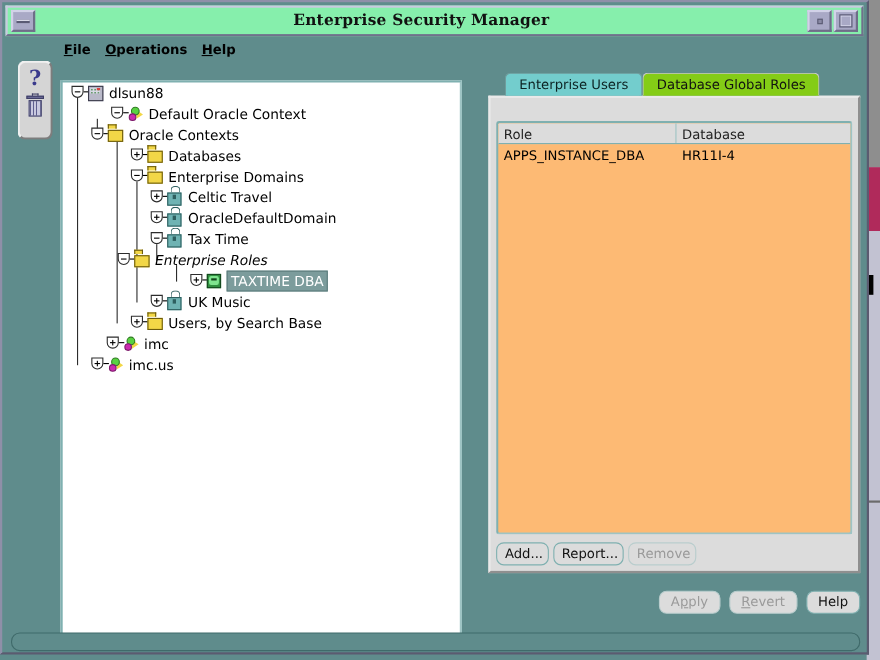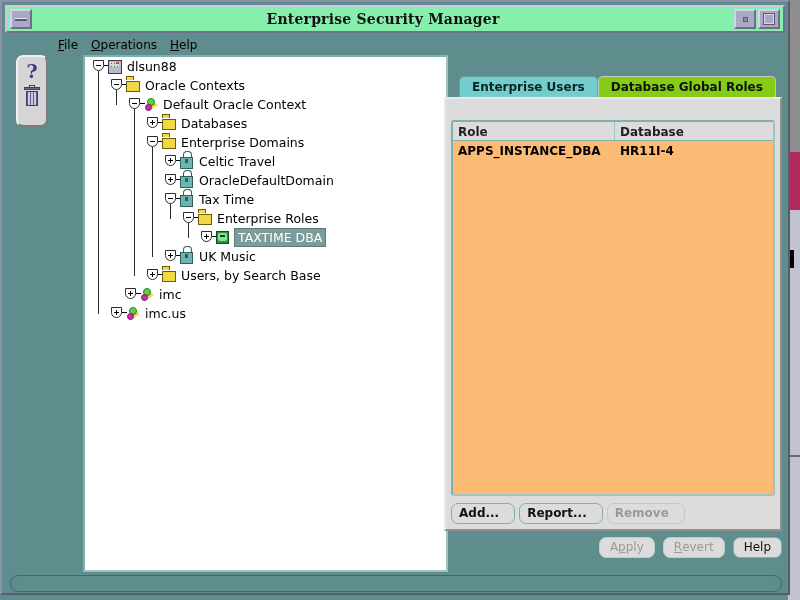--- a/index.html
+++ b/index.html
@@ -68,21 +68,21 @@
   #win-maximize-btn { margin-right: 3px; }
   #win-maximize-btn .sq-big { width:12px; height:12px; background:#a9a9c6; border:1px solid #5a5a74; box-shadow: inset 0 0 0 1px #d6d6ea; }
 
   
   #menu-bar {
     position:absolute; left: 56px; top: 34px;
     height: 18px;
     display:flex; align-items:center; gap: 13px;
     font-size: 12px; color: #000;
   }
-  .menu-item { cursor: default; white-space: nowrap; }
+  .menu-item { cursor: default; white-space: nowrap; font-weight: bold; }
   .menu-item .mn { text-decoration: underline; }
 
   
   #left-toolbar {
     position:absolute; left: 14px; top: 53px;
     width: 32px; height: 72px;
     background: #d5d5d5;
     border: 2px solid #f0f0f0;
     border-right-color:#7d7d7d; border-bottom-color:#7d7d7d;
     border-radius: 7px;
@@ -91,27 +91,26 @@
   }
   #help-tool-icon { font-size: 19px; color: #3a3a8c; font-weight: bold; line-height: 20px; font-family:"DejaVu Serif", serif; }
   #trash-tool-icon { width: 18px; height: 22px; position: relative; }
   #trash-tool-icon .lid { position:absolute; top:1px; left:1px; width:16px; height:3px; background:#6b6b9a; border:1px solid #3f3f66;}
   #trash-tool-icon .hdl { position:absolute; top:-1px; left:6px; width:6px; height:3px; border:1px solid #3f3f66; border-bottom:none;}
   #trash-tool-icon .can { position:absolute; top:5px; left:3px; width:12px; height:15px; background:#c9c9e0; border:1px solid #3f3f66;
         background-image: repeating-linear-gradient(to right, #5f5f8f 0 1px, transparent 1px 3px); }
 
   
   #tree-panel {
-    position:absolute; left: 53px; top: 53px;
+    position:absolute; left: 53px; top: 71px;
     width: 365px; height: 517px;
     background: #ffffff;
     border: 2px solid #9ec4c4;
     border-top-color:#7fb0b0; border-left-color:#7fb0b0;
     overflow: hidden;
-    margin-left: 28px;
   }
   .tree-row {
     position: relative;
     height: 19px;
     display: flex; align-items: center;
     font-size: 12.5px; color: #000;
     white-space: nowrap;
   }
   .handle {
     flex: none; width: 13px; height: 13px; position: relative; margin-right: 2px;
@@ -146,22 +145,22 @@
   .ic-lock::after{content:"";position:absolute;left:5px;top:4px;width:3px;height:4px;background:#2e5f5f;}
   .ic-role { width:13px;height:13px;background:#2f8f3f;border:1px solid #14491f; }
   .ic-role::before{content:"";position:absolute;left:2px;top:2px;width:9px;height:8px;background:#7fe58f;border-radius:2px;}
   .ic-role::after{content:"";position:absolute;left:4px;top:4px;width:5px;height:2px;background:#14491f;}
 
   
   .vline { position:absolute; width:1px; background:#2c2c2c; }
 
   
   #right-panel {
-    position:absolute; left: 442px; top: 74px;
-    width: 338px; height: 455px; font-weight: bold;
+    position:absolute; left: 442px; top: 64px;
+    width: 338px; height: 455px;
   }
   #tab-strip { display:flex; align-items:flex-end; height: 21px; padding-left: 15px; }
   .tab {
     height: 21px; padding: 0 12px;
     display:flex; align-items:center; justify-content:center;
     font-size: 12px; color: #111;
     border: 1px solid #6f9c9c;
     border-bottom: none;
     border-radius: 5px 5px 0 0;
     white-space: nowrap;
@@ -198,21 +197,21 @@
   .tr .td { font-size: 12px; color:#000; padding-left: 5px; display:flex; align-items:center;
             font-family:"DejaVu Sans", sans-serif; }
   .tr .td:first-child { width: 162px; }
   #table-actions { height: 28px; display:flex; align-items:center; gap: 4px; padding-top: 6px; }
 
   .btn {
     background:#dcdcdc;
     border: 1px solid #7fb0b0;
     border-radius: 7px;
     font-size: 12px; color:#111;
-    padding: 2px 15px 3px 7px;
+    padding: 2px 4px 3px 7px;
     min-height: 19px;
     display:flex; align-items:center; justify-content:center;
     white-space: nowrap;
     cursor: default;
   }
   .btn.disabled { color:#9a9a9a; border-color:#b9cdcd; }
   .btn .mn { text-decoration: underline; }
 
   
   #bottom-actions {
@@ -293,46 +292,46 @@
           <div class="handle">
             <div class="cup"></div>
             <div class="hbar"></div>
             <div class="stem"></div>
           </div>
           <div class="node-icon">
             <div class="ic-host"></div>
           </div>
           <span class="lbl">dlsun88</span>
         </div>
-        <div class="tree-row" style="padding-left: 26px;">
-          <div class="handle">
-            <div class="cup"></div>
-            <div class="hbar"></div>
-            <div class="stem"></div>
-          </div>
-          <div class="node-icon">
-            <div class="ic-folder"></div>
-          </div>
-          <span class="lbl">Oracle Contexts</span>
-        </div>
         <div class="tree-row" style="padding-left: 44px;">
           <div class="handle">
             <div class="cup"></div>
             <div class="hbar"></div>
             <div class="stem"></div>
           </div>
           <div class="node-icon">
             <div class="ic-ctx">
               <div class="wedge"></div>
               <div class="ball-g"></div>
               <div class="ball-m"></div>
             </div>
           </div>
           <span class="lbl">Default Oracle Context</span>
         </div>
+        <div class="tree-row" style="padding-left: 26px;">
+          <div class="handle">
+            <div class="cup"></div>
+            <div class="hbar"></div>
+            <div class="stem"></div>
+          </div>
+          <div class="node-icon">
+            <div class="ic-folder"></div>
+          </div>
+          <span class="lbl">Oracle Contexts</span>
+        </div>
         <div class="tree-row" style="padding-left: 62px;">
           <div class="handle">
             <div class="cup"></div>
             <div class="hbar"></div>
             <div class="vbar"></div>
             <div class="stem"></div>
           </div>
           <div class="node-icon">
             <div class="ic-folder"></div>
           </div>
@@ -377,21 +376,21 @@
           <div class="handle">
             <div class="cup"></div>
             <div class="hbar"></div>
             <div class="stem"></div>
           </div>
           <div class="node-icon">
             <div class="ic-lock"></div>
           </div>
           <span class="lbl">Tax Time</span>
         </div>
-        <div class="tree-row" style="padding-left: 98px;">
+        <div class="tree-row" style="padding-left: 50px; font-style: italic;">
           <div class="handle">
             <div class="cup"></div>
             <div class="hbar"></div>
             <div class="stem"></div>
           </div>
           <div class="node-icon">
             <div class="ic-folder"></div>
           </div>
           <span class="lbl">Enterprise Roles</span>
         </div>

